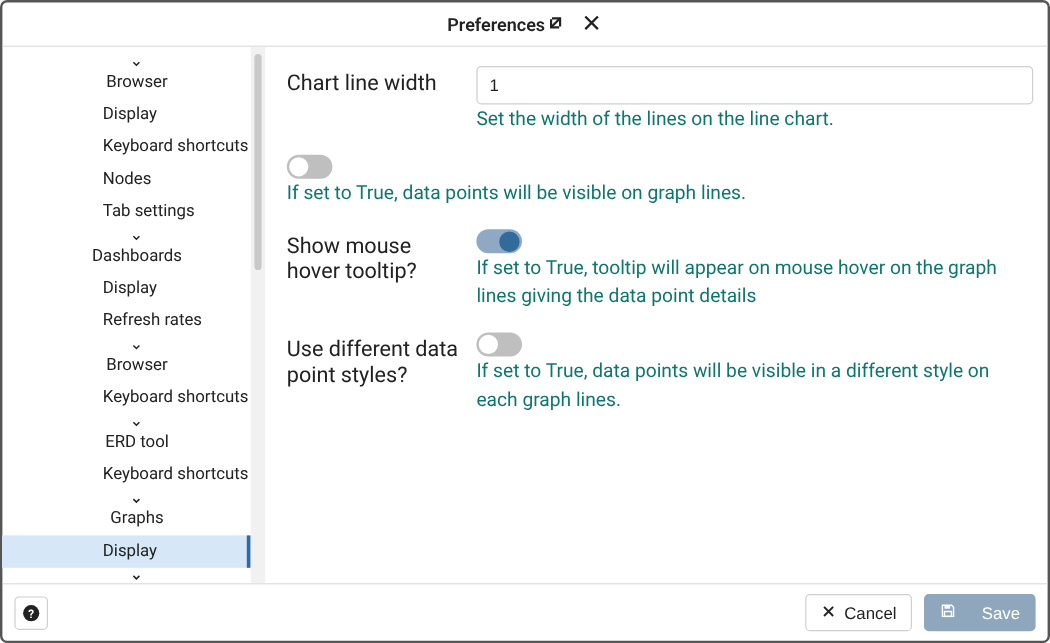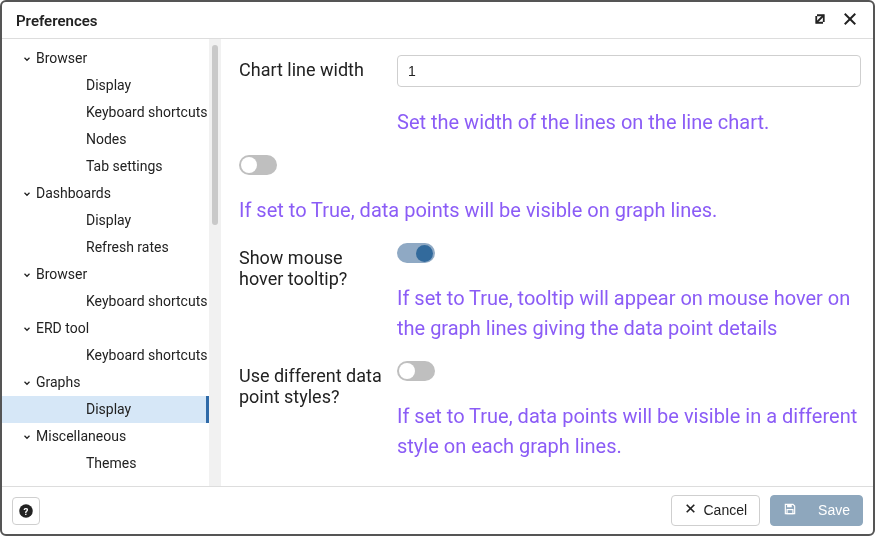--- a/index.html
+++ b/index.html
@@ -11,21 +11,21 @@
     height: 536px;
     border: 2px solid #555;
     border-radius: 6px;
     overflow: hidden;
     display: flex;
     flex-direction: column;
   }
   .header {
     display: flex;
     align-items: center;
-    justify-content: space-between;
+    justify-content: center;
     padding: 8px 14px 6px 14px;
     border-bottom: 1px solid #ddd;
   }
   .header-title {
     font-size: 15px;
     font-weight: 600;
     color: #222;
   }
   .header-actions {
     display: flex;
@@ -45,21 +45,21 @@
     font-size: 14px;
     color: #222;
   }
   .tree-item {
     display: flex;
     align-items: center;
     padding: 3px 0 3px 0;
     cursor: pointer;
     line-height: 1.5;
   }
-  .tree-item.level0 { padding-left: 18px; }
+  .tree-item.level0 { padding-left: 18px; flex-direction: column; }
   .tree-item.level1 { padding-left: 68px; }
   .tree-item .chev {
     width: 14px;
     display: inline-flex;
     justify-content: center;
     margin-right: 2px;
   }
   .tree-item.selected {
     background: #d6e7f7;
     border-right: 3px solid #2f6aa8;
@@ -102,23 +102,23 @@
   }
   .text-input {
     width: 100%;
     border: 1px solid #cfcfcf;
     border-radius: 4px;
     padding: 7px 10px;
     font-size: 14px;
     color: #222;
   }
   .setting-desc {
-    margin-top: 20px;
-    font-size: 20px;
-    color: #8b5cf6;
+    margin-top: 0;
+    font-size: 16px;
+    color: #0f766e;
     line-height: 1.5;
   }
   .toggle {
     width: 38px;
     height: 20px;
     border-radius: 10px;
     background: #bfbfbf;
     position: relative;
     cursor: pointer;
   }
@@ -159,21 +159,21 @@
     justify-content: center;
     cursor: pointer;
     background: #fff;
   }
   .footer-actions {
     display: flex;
     gap: 10px;
   }
   .btn {
     display: inline-flex;
-    align-items: flex-start;
+    align-items: center;
     gap: 6px;
     border: 1px solid #cfcfcf;
     border-radius: 4px;
     padding: 6px 12px;
     font-size: 14px;
     cursor: pointer;
     background: #fff;
     color: #222;
   }
   .btn.primary {

